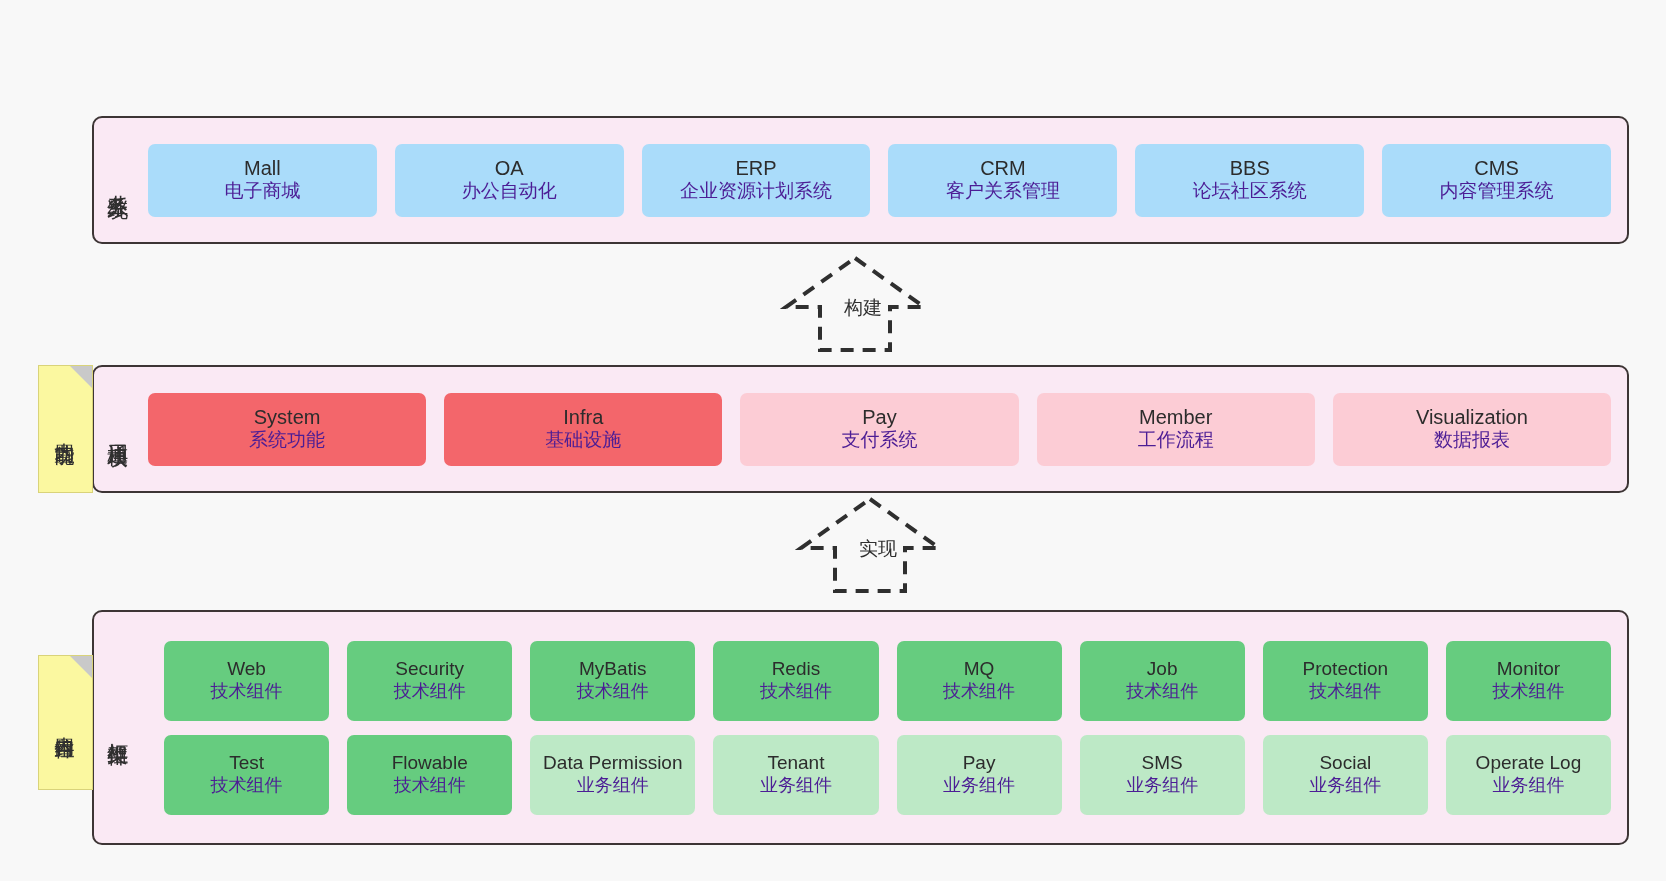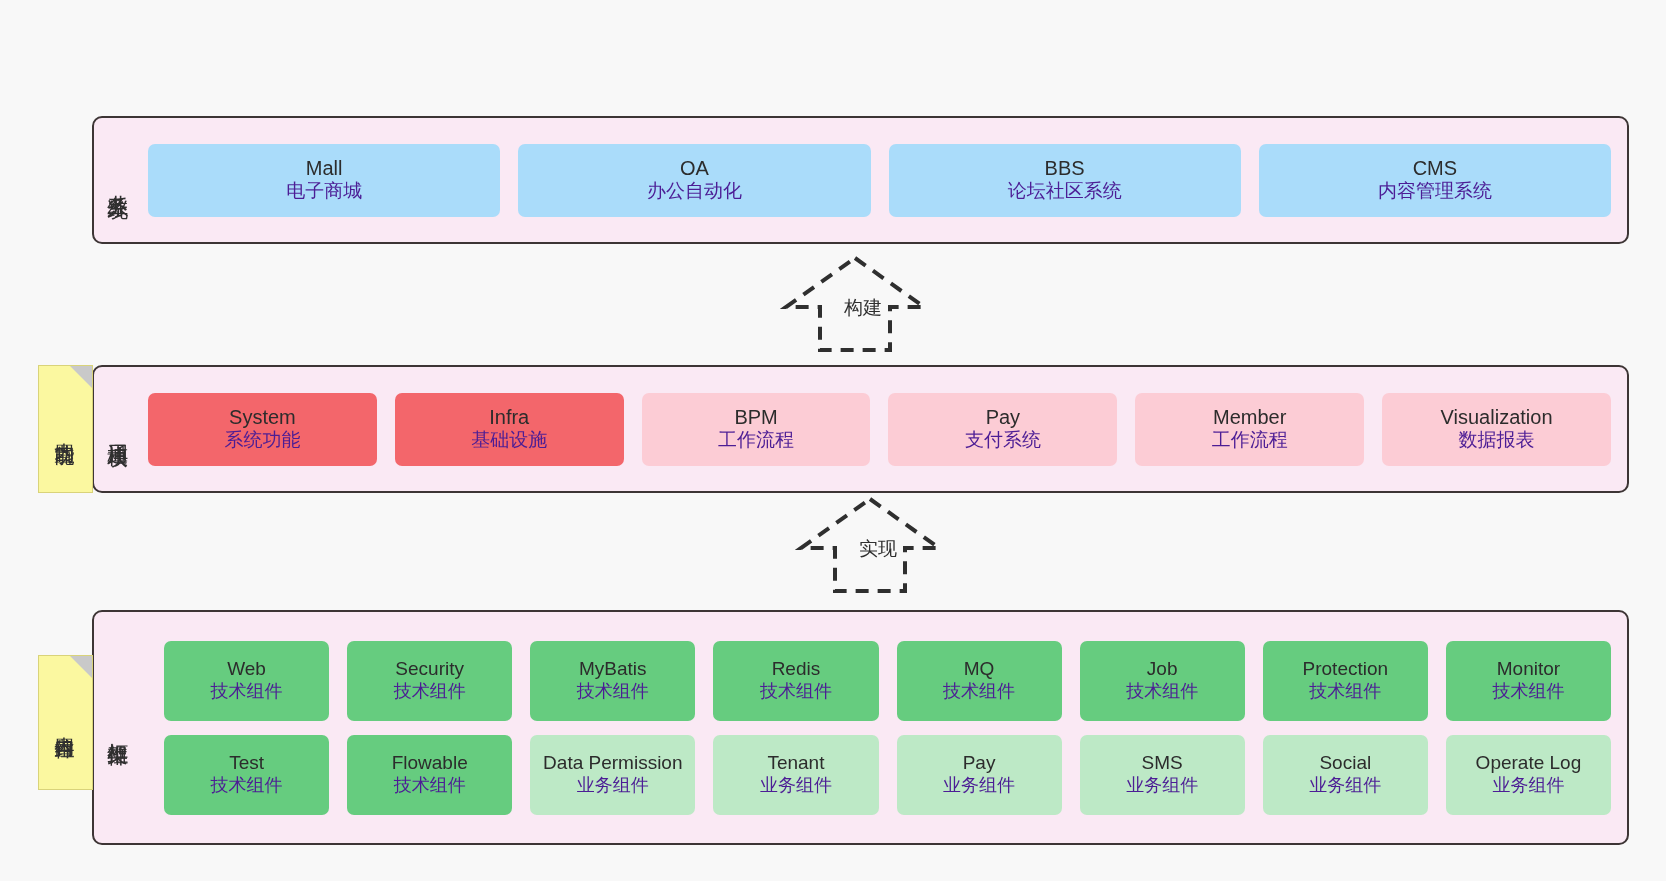--- a/index.html
+++ b/index.html
@@ -168,20 +168,28 @@
       <div class="row">
         <div class="card c-blue">
           <span class="en">Mall</span>
           <span class="cn">电子商城</span>
         </div>
         <div class="card c-blue">
           <span class="en">OA</span>
           <span class="cn">办公自动化</span>
         </div>
         <div class="card c-blue">
+          <span class="en">ERP</span>
+          <span class="cn">企业资源计划系统</span>
+        </div>
+        <div class="card c-blue">
+          <span class="en">CRM</span>
+          <span class="cn">客户关系管理</span>
+        </div>
+        <div class="card c-blue">
           <span class="en">BBS</span>
           <span class="cn">论坛社区系统</span>
         </div>
         <div class="card c-blue">
           <span class="en">CMS</span>
           <span class="cn">内容管理系统</span>
         </div>
       </div>
     </div>
   </div>
@@ -202,24 +210,20 @@
       <div class="row">
         <div class="card c-red">
           <span class="en">System</span>
           <span class="cn">系统功能</span>
         </div>
         <div class="card c-red">
           <span class="en">Infra</span>
           <span class="cn">基础设施</span>
         </div>
         <div class="card c-pink">
-          <span class="en">BPM</span>
-          <span class="cn">工作流程</span>
-        </div>
-        <div class="card c-pink">
           <span class="en">Pay</span>
           <span class="cn">支付系统</span>
         </div>
         <div class="card c-pink">
           <span class="en">Member</span>
           <span class="cn">工作流程</span>
         </div>
         <div class="card c-pink">
           <span class="en">Visualization</span>
           <span class="cn">数据报表</span>

